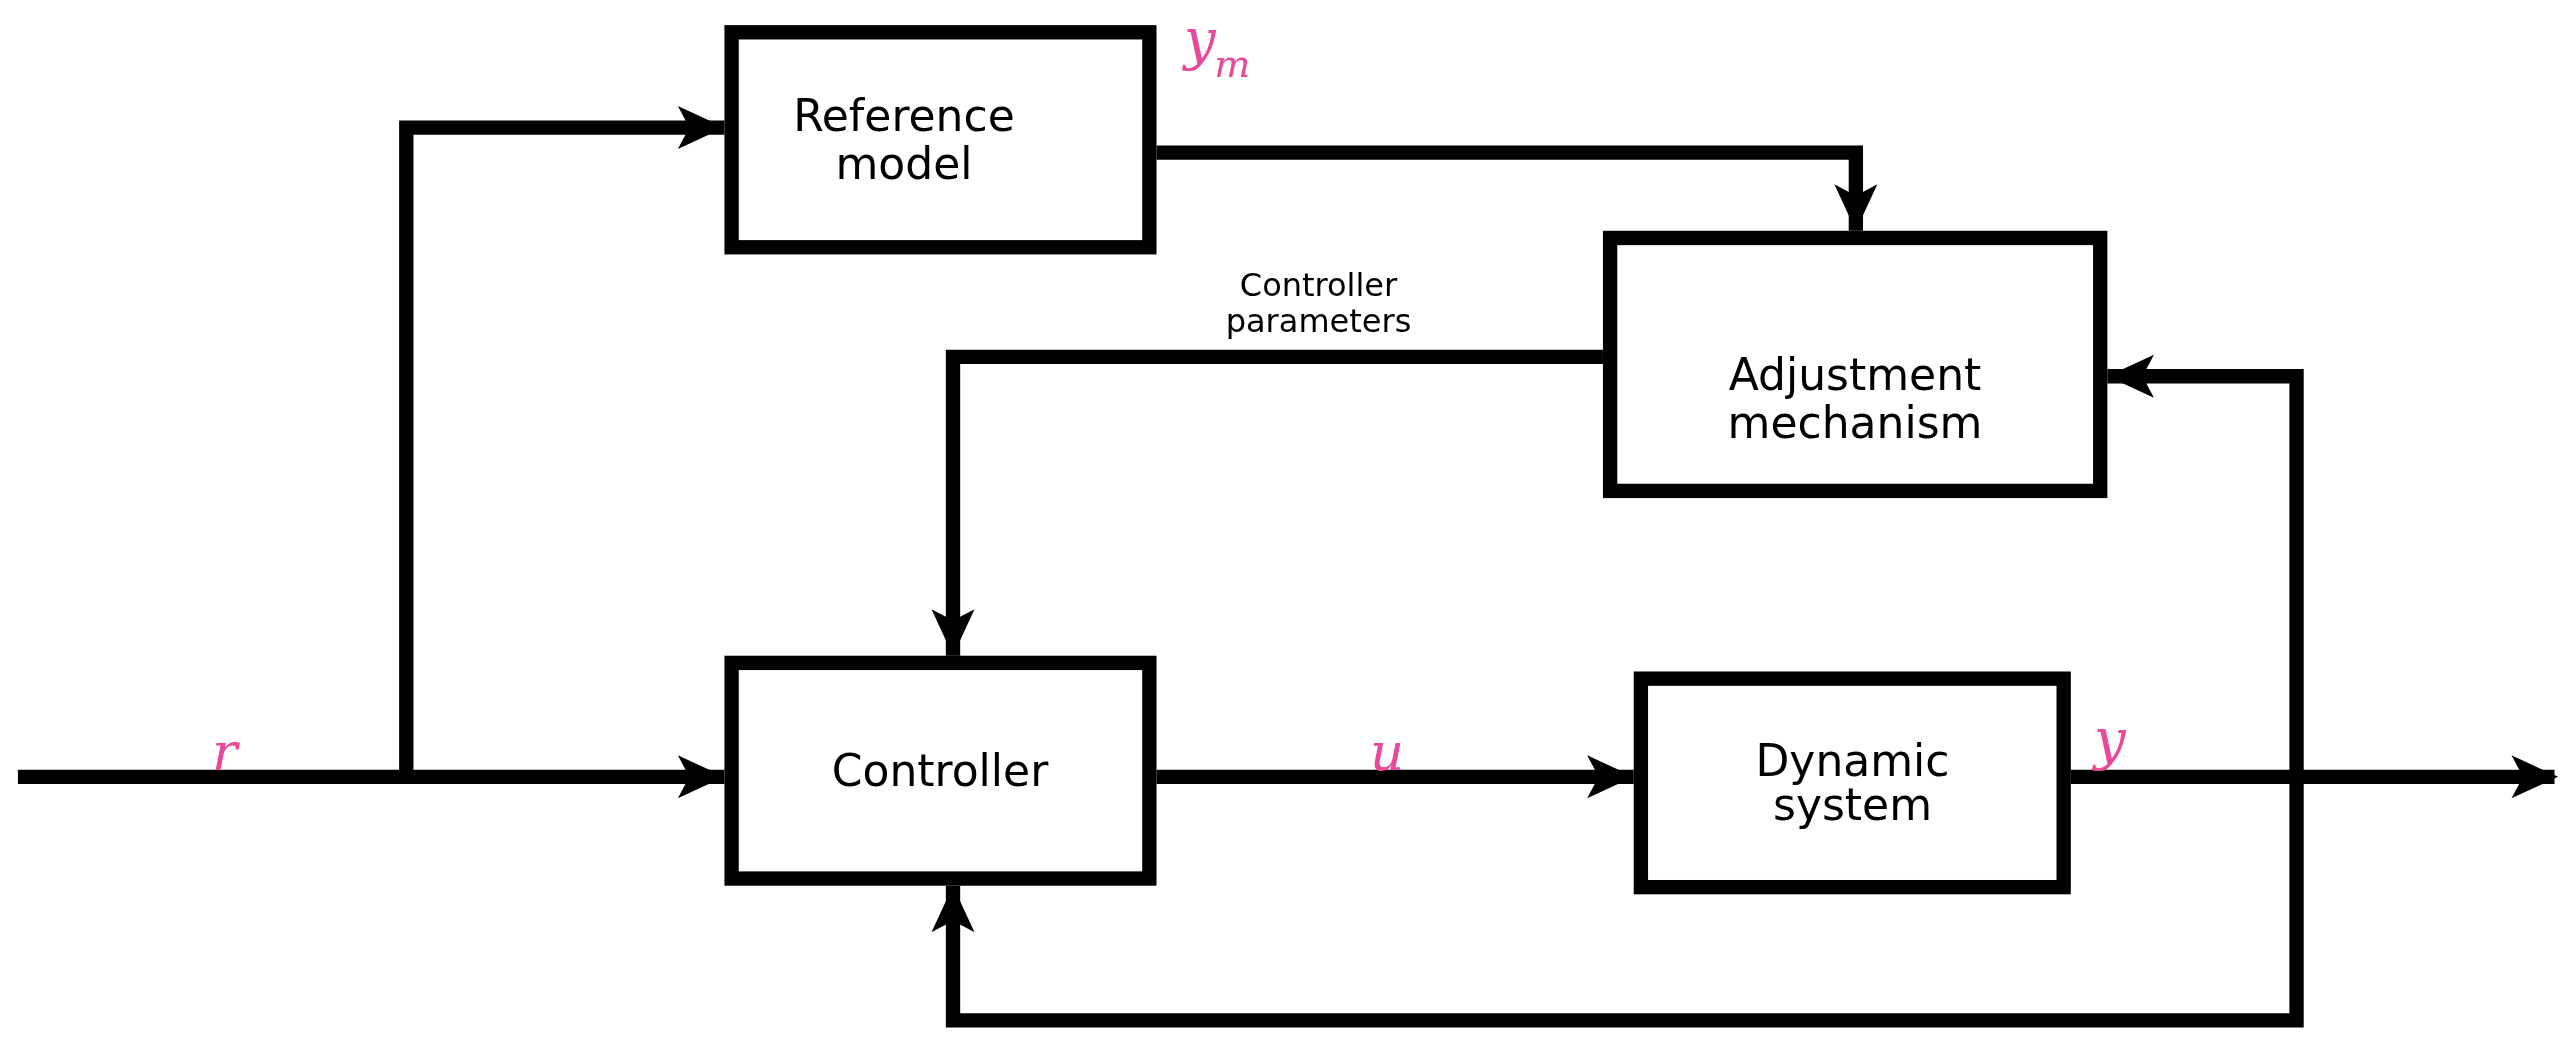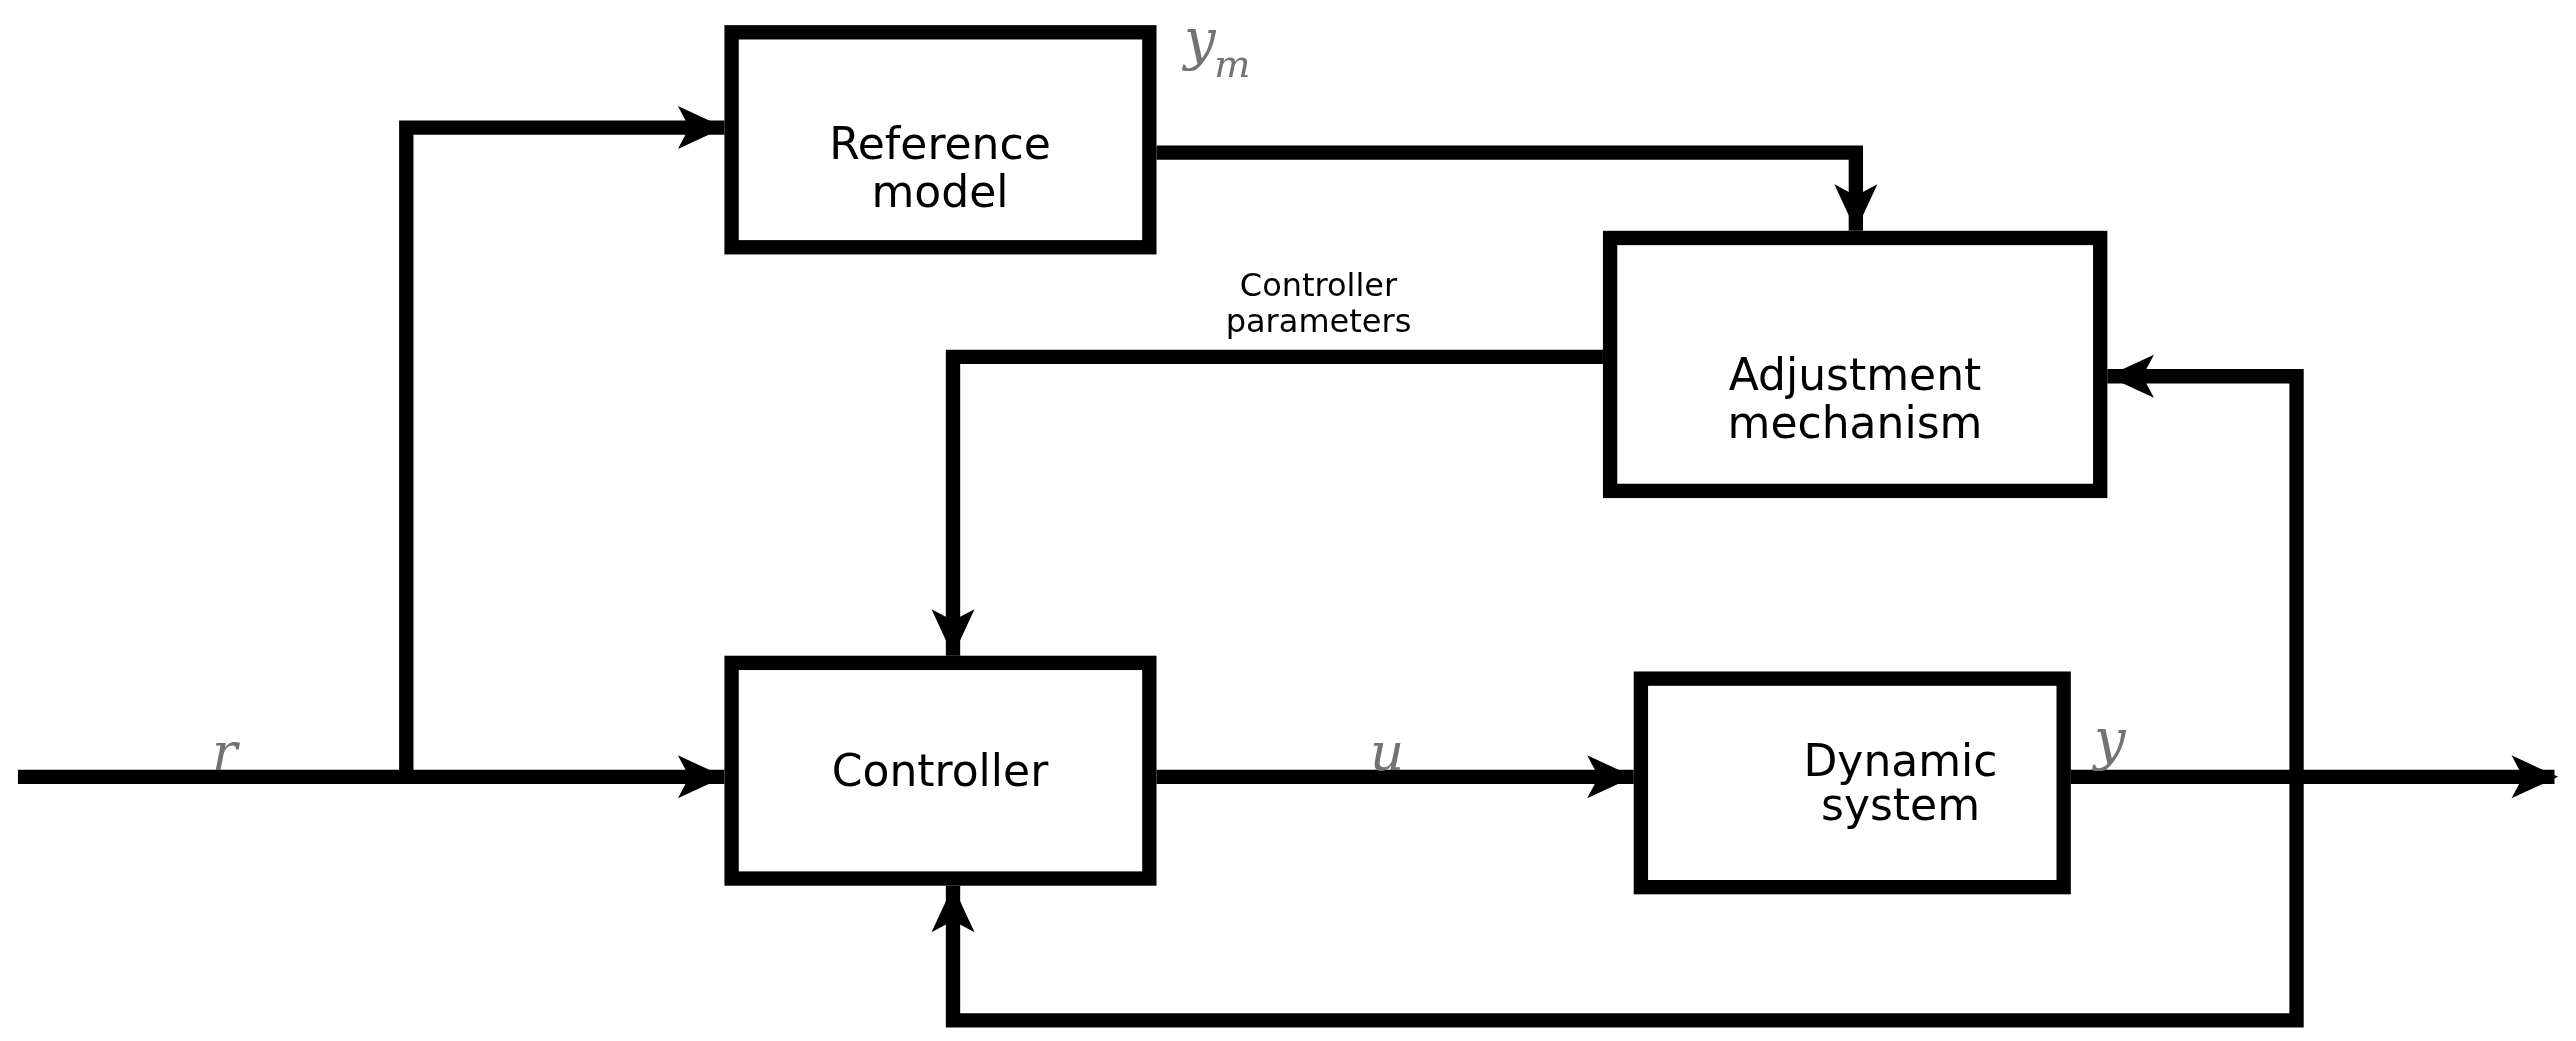--- a/index.html
+++ b/index.html
@@ -49,27 +49,26 @@
     line-height: 1.08;
     color: #000000;
     white-space: pre-line;
     display: flex;
     align-items: center;
     justify-content: center;
     pointer-events: none;
   }
   .blk-label.tight {
     line-height: 0.98;
-    padding-left: 48px;
   }
   .wire-label {
     position: absolute;
     font-family: "DejaVu Serif", serif;
     font-style: italic;
-    color: #737373;
+    color: #ec4899;
     white-space: nowrap;
   }
   .wire-label .sub {
     font-size: 0.68em;
     font-style: italic;
     vertical-align: sub;
     position: relative;
     top: 0.16em;
     left: -0.04em;
   }
@@ -115,21 +114,21 @@
 
     <path class="wire" d="M 3205 1084 L 3205 1424 L 1330 1424 L 1330 1236"></path>
     <polygon class="arrowhead" points="1330,1236 1300,1301 1330,1285 1360,1301"></polygon>
 
     <rect class="blk-rect" x="1021" y="45" width="583" height="300"></rect>
     <rect class="blk-rect" x="2247" y="332" width="684" height="353"></rect>
     <rect class="blk-rect" x="1021" y="925" width="583" height="301"></rect>
     <rect class="blk-rect" x="2290" y="947" width="590" height="291"></rect>
   </svg>
 
-  <div class="blk-label" style="left:724px; top:25px; width:432px; height:229px;margin-top:28px;">Reference
+  <div class="blk-label" style="left:688px; top:25px; width:432px; height:229px;">Reference
 model</div>
 
   <div class="blk-label" style="left:1603px; top:231px; width:504px; height:336px;">Adjustment
 mechanism</div>
 
   <div class="blk-label" style="left:724px; top:656px; width:432px; height:230px;">Controller</div>
 
   <div class="blk-label tight" style="left:1634px; top:671px; width:437px; height:223px;">Dynamic
 system</div>
 

